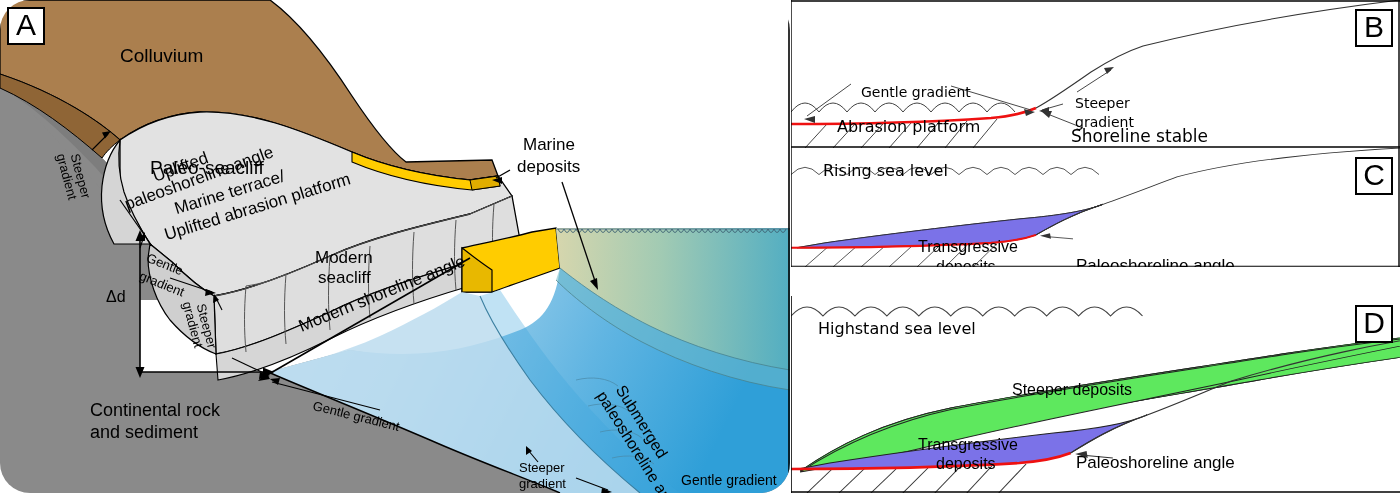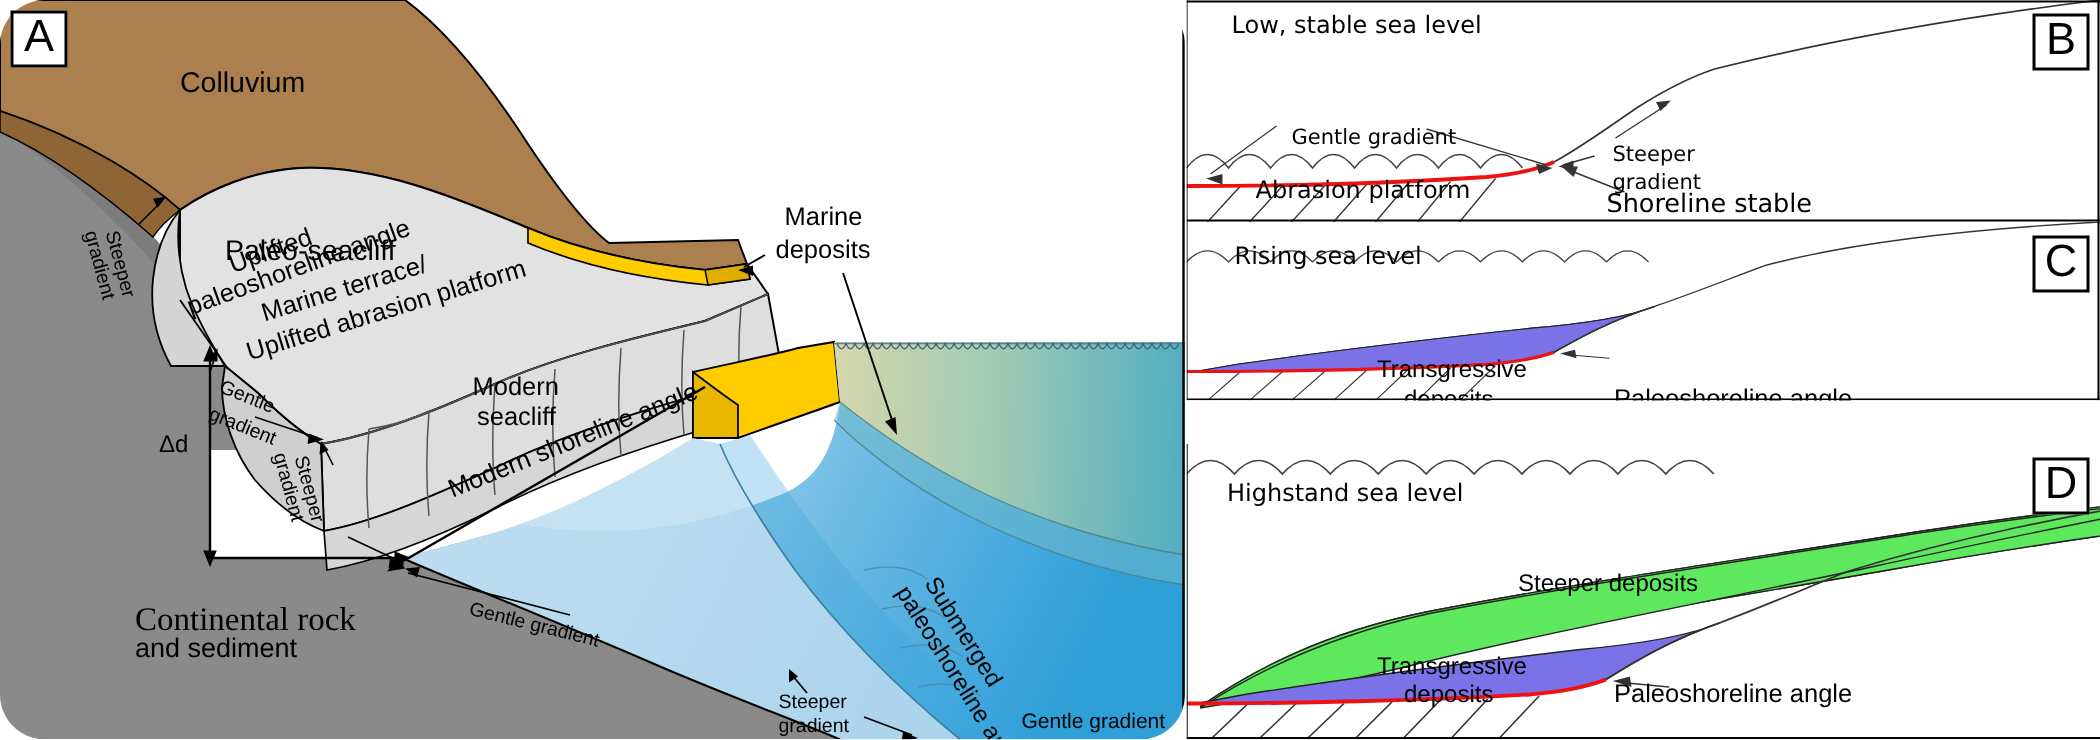--- a/index.html
+++ b/index.html
@@ -260,21 +260,21 @@
 
     <div class="lbl" style="left:296px;top:318px;font-size:17px;transform:rotate(-22deg);transform-origin:left top;">Modern shoreline angle</div>
 
 
     <div class="lbl" style="left:523px;top:135px;font-size:17px;">Marine</div>
     <div class="lbl" style="left:517px;top:157px;font-size:17px;">deposits</div>
 
     <div class="lbl" style="left:627px;top:382px;font-size:16px;transform:rotate(58deg);transform-origin:left top;">Submerged</div>
     <div class="lbl" style="left:608px;top:388px;font-size:16px;transform:rotate(58deg);transform-origin:left top;">paleoshoreline angle</div>
 
-    <div class="lbl" style="left:90px;top:400px;font-size:22px;font-family:Liberation Serif, serif;">Continental rock</div>
+    <div class="lbl" style="left:90px;top:400px;font-size:18px;">Continental rock</div>
     <div class="lbl" style="left:90px;top:422px;font-size:18px;">and sediment</div>
 
     <div class="lbl" style="left:106px;top:288px;font-size:16px;">Δd</div>
 
     <div class="lbl" style="left:82px;top:152px;font-size:13px;transform:rotate(75deg);transform-origin:left top;">Steeper</div>
     <div class="lbl" style="left:68px;top:152px;font-size:13px;transform:rotate(75deg);transform-origin:left top;">gradient</div>
 
     <div class="lbl" style="left:150px;top:250px;font-size:13px;transform:rotate(22deg);transform-origin:left top;">Gentle</div>
     <div class="lbl" style="left:143px;top:268px;font-size:13px;transform:rotate(22deg);transform-origin:left top;">gradient</div>
 
@@ -329,21 +329,20 @@
 
       <path d="M292,128 L254,113" stroke="#333" stroke-width="0.9" fill="none"></path>
       <path d="M250,111 l11,0 l-3,7 Z" fill="#333"></path>
 
       <line x1="0" y1="147" x2="609" y2="147" stroke="#000" stroke-width="1.4"></line>
       <line x1="608" y1="0" x2="608" y2="148" stroke="#000" stroke-width="1.4"></line>
       <line x1="0" y1="0" x2="0" y2="148" stroke="#000" stroke-width="1.4"></line>
       <line x1="0" y1="1" x2="609" y2="1" stroke="#000" stroke-width="1.4"></line>
     </svg>
 
-    <div class="lbl lbl-b" style="left:30px;top:7px;font-size:16px;">Low, stable sea level</div>
     <div class="lbl lbl-b" style="left:70px;top:84px;font-size:14px;">Gentle gradient</div>
     <div class="lbl lbl-b" style="left:46px;top:117px;font-size:16px;">Abrasion platform</div>
     <div class="lbl lbl-b" style="left:284px;top:95px;font-size:14px;">Steeper</div>
     <div class="lbl lbl-b" style="left:284px;top:114px;font-size:14px;">gradient</div>
     <div class="lbl lbl-b" style="left:280px;top:126px;font-size:17px;">Shoreline stable</div>
   </div>
 
   <div class="panel" id="panel-c">
     <svg viewBox="0 0 609 148" preserveAspectRatio="none">
       <rect x="0" y="0" width="609" height="148" fill="#fff"></rect>

